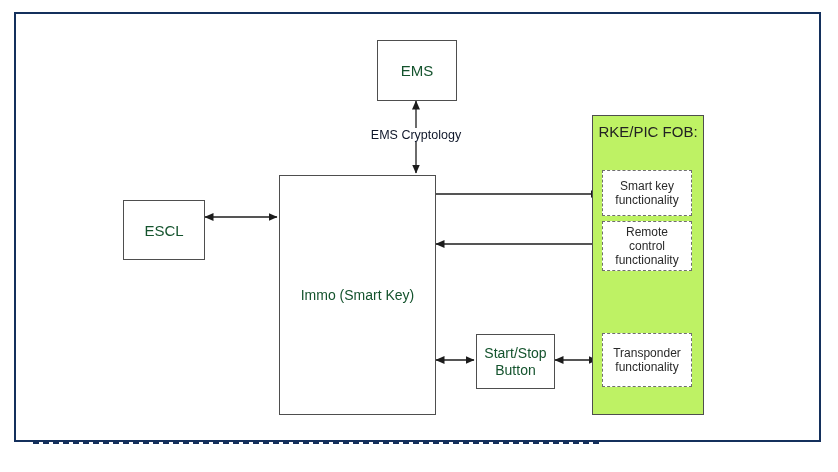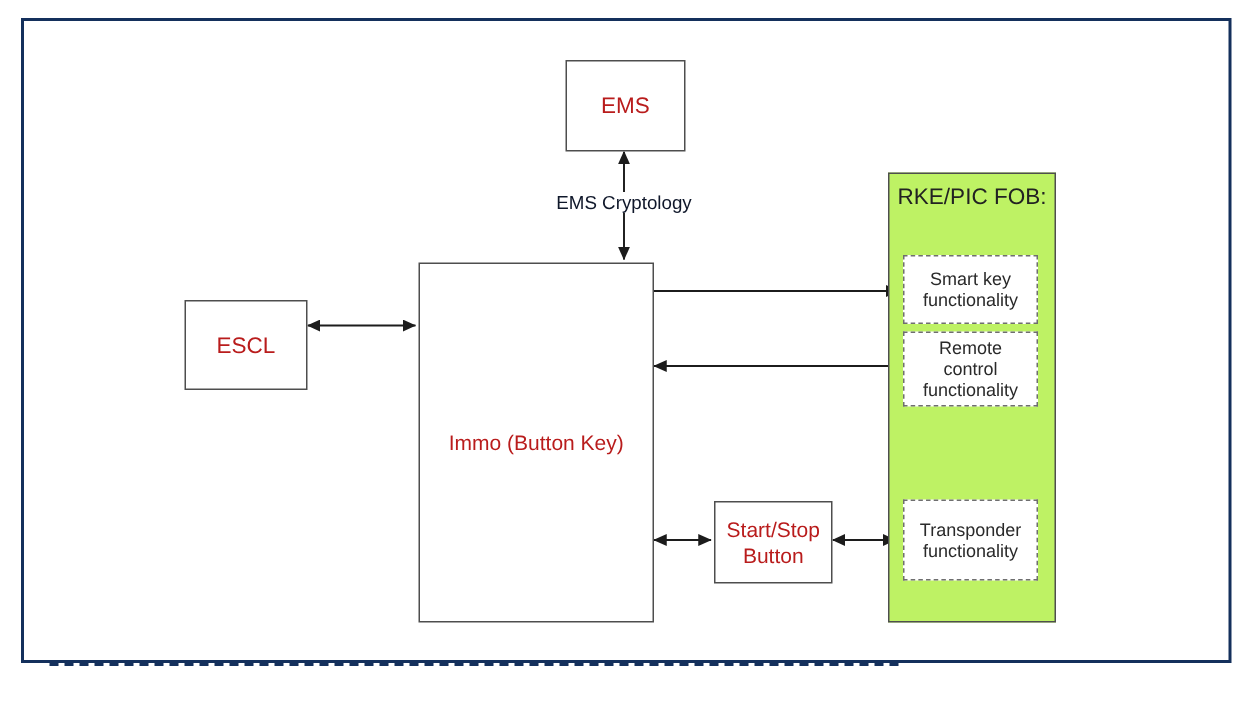--- a/index.html
+++ b/index.html
@@ -37,21 +37,21 @@
     position: absolute;
     border: 1px solid #4e4e4e;
     background: #ffffff;
     display: flex;
     flex-direction: column;
     align-items: center;
     justify-content: center;
     text-align: center;
     font-size: 14px;
     line-height: 17px;
-    color: #b91c1c;
+    color: #14532d;
   }
   .node-ems        { left: 377px; top: 40px;  width: 78px;  height: 59px;  font-size: 15px; }
   .node-escl       { left: 123px; top: 188px; width: 80px;  height: 58px;  font-size: 15px; margin-top: 12px; }
   .node-immo       { left: 279px; top: 175px; width: 155px; height: 238px; }
   .node-startstop  { left: 476px; top: 334px; width: 77px;  height: 53px;  }
   .rke-container {
     position: absolute;
     left: 592px; top: 115px;
     width: 110px; height: 298px;
     border: 1px solid #4e4e4e;
@@ -124,21 +124,21 @@
 
   <div class="node node-ems">
     <span>EMS</span>
   </div>
 
   <div class="node node-escl">
     <span>ESCL</span>
   </div>
 
   <div class="node node-immo">
-    <span>Immo (Button Key)</span>
+    <span>Immo (Smart Key)</span>
   </div>
 
   <div class="node node-startstop">
     <span>Start/Stop</span>
     <span>Button</span>
   </div>
 
   <div class="rke-container">
     <div class="rke-title">RKE/PIC FOB:</div>
 

